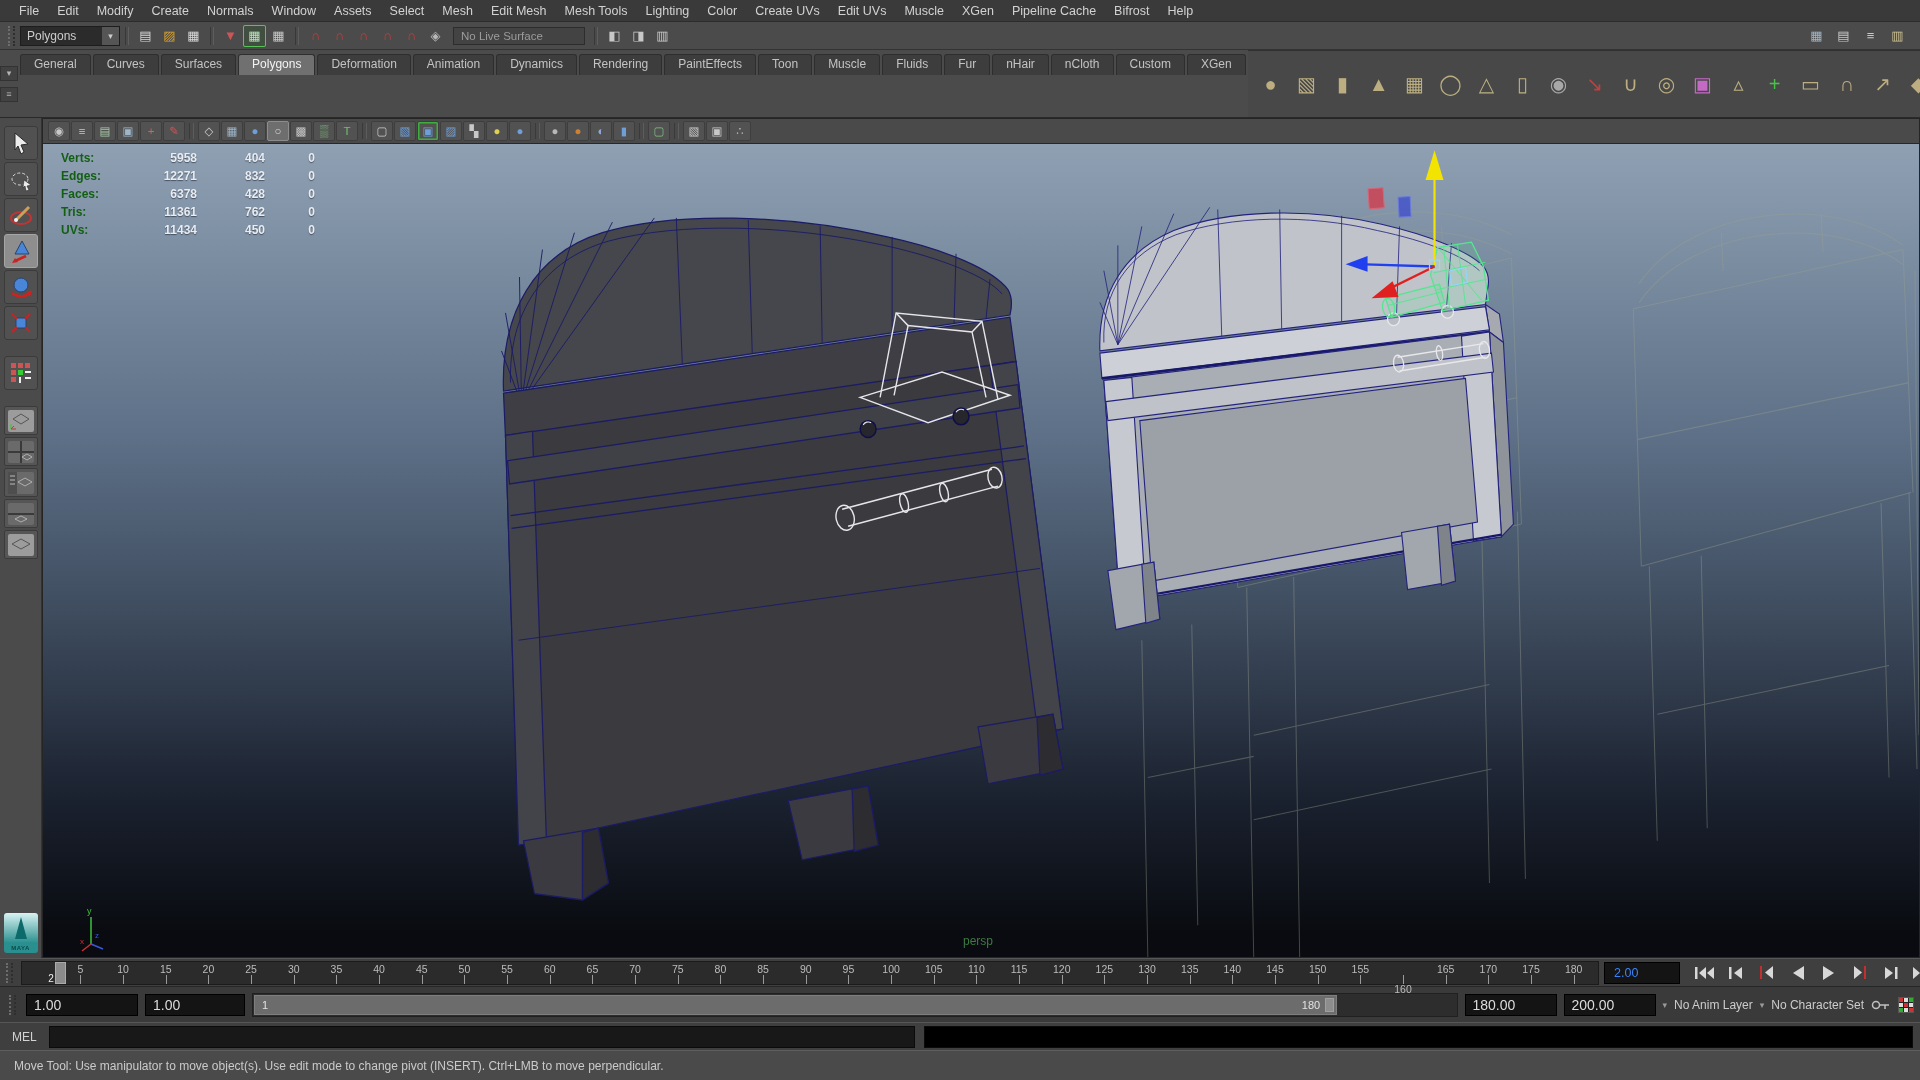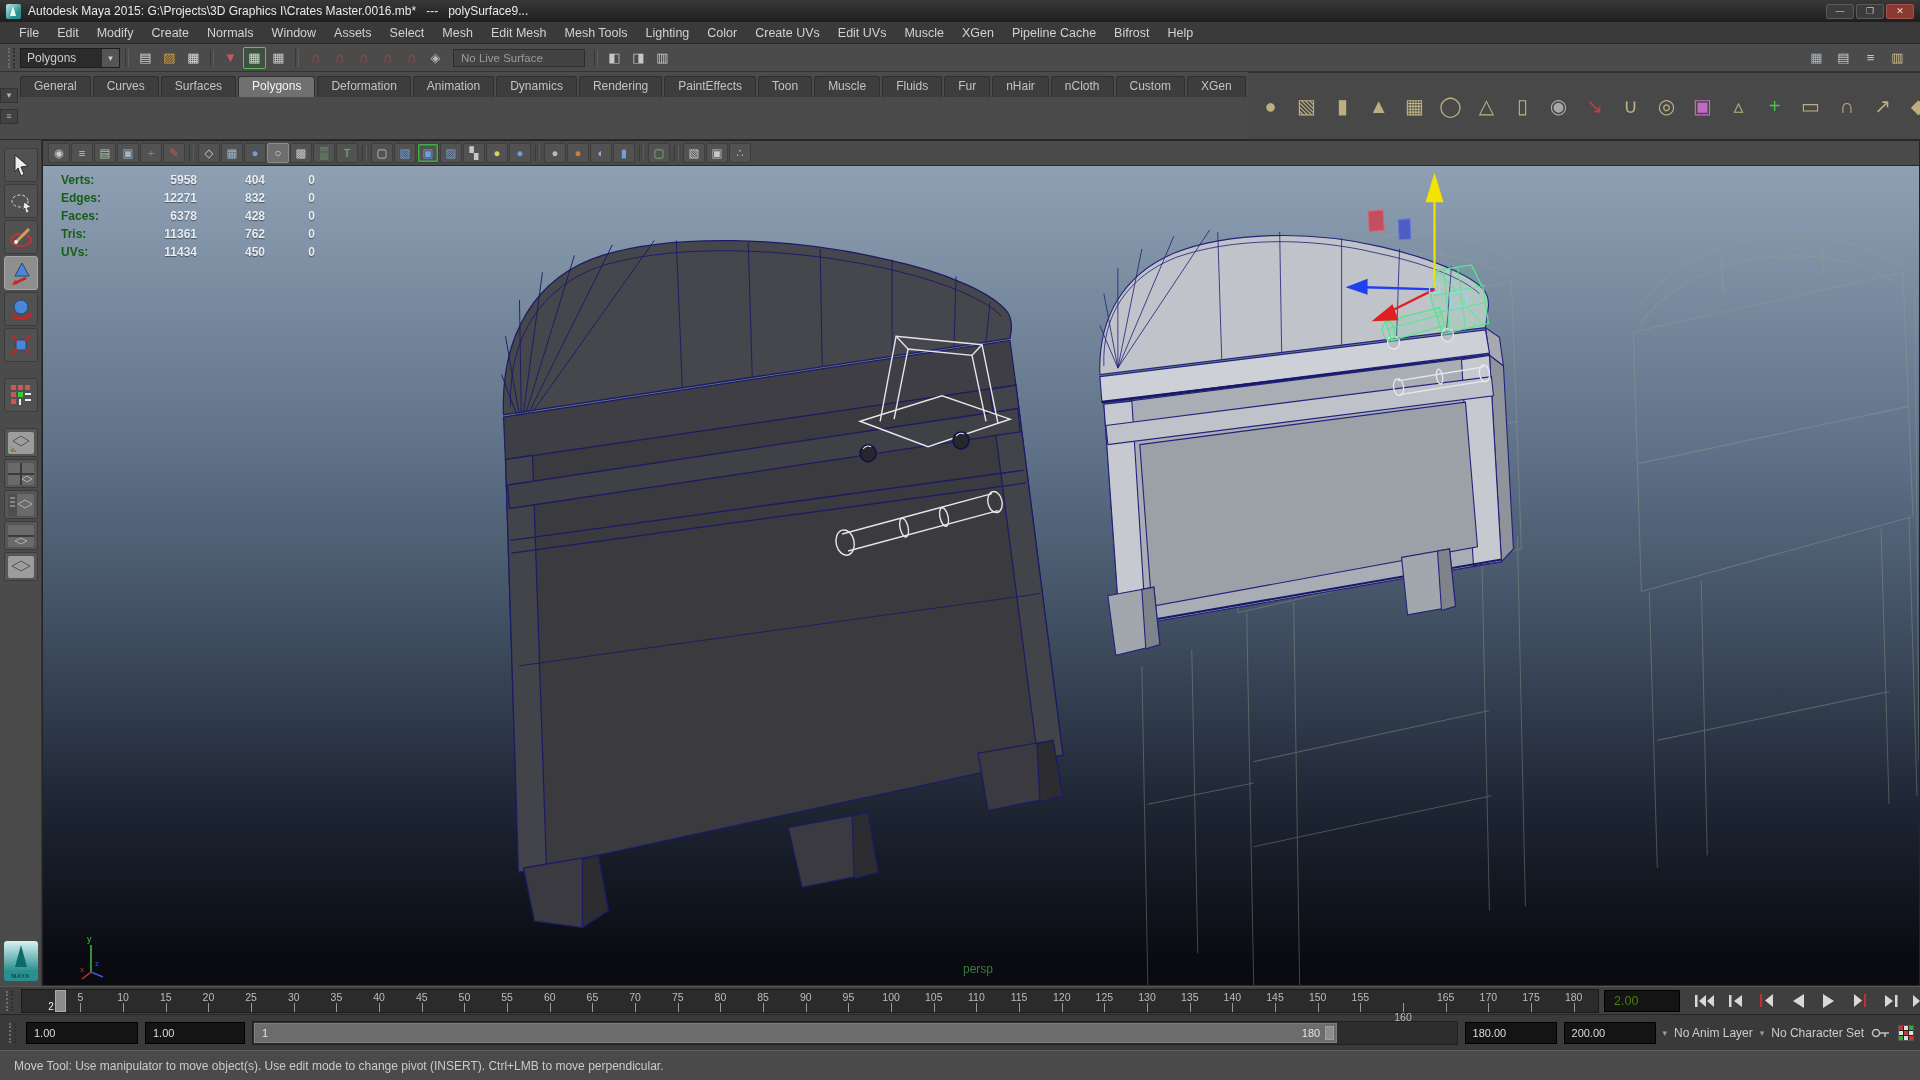--- a/index.html
+++ b/index.html
@@ -73,27 +73,27 @@
   .cam-label { position:absolute; left:920px; bottom:9px; color:#3d7a42; font-size:12px; }
   .gizmo { position:absolute; left:36px; bottom:5px; }
 
   
   .timeslider { height:28px; background:#3f3f3f; border-top:1px solid #575757; display:flex; align-items:center; padding:0 3px; gap:5px; flex:0 0 auto; }
   .ts-ruler { position:relative; width:1578px; height:24px; background:#2b2b2b; border:1px solid #1b1b1b; flex:0 0 auto; }
   .tick { position:absolute; top:1px; transform:translateX(-50%); color:#bcbcbc; font-size:10.5px; }
   .tickline { position:absolute; top:13px; width:1px; height:9px; background:#9a9a9a; }
   .marker { position:absolute; top:0; bottom:0; width:11px; background:#8b8b8b; border:1px solid #aaa; }
   .marker-label { position:absolute; bottom:0; color:#f0f0f0; font-size:10px; transform:translateX(-120%); }
-  .ts-current { width:76px; height:22px; background:#141414; border:1px solid #000; color:#4d7c0f; font-size:12.5px; display:flex; align-items:center; padding-left:9px; flex:0 0 auto; }
+  .ts-current { width:76px; height:22px; background:#141414; border:1px solid #000; color:#3b82f6; font-size:12.5px; display:flex; align-items:center; padding-left:9px; flex:0 0 auto; }
   .ts-playback { display:flex; align-items:center; gap:7px; padding:0 8px; }
   .pb-btn { width:24px; height:18px; display:flex; align-items:center; justify-content:center; }
 
   
   .rangeslider { height:36px; background:#3a3a3a; border-top:1px solid #262626; display:flex; align-items:center; gap:7px; padding:0 6px; flex:0 0 auto; }
-  .rs-field { height:22px; background:#141414; border:1px solid #000; color:#dcdcdc; font-size:11px; display:flex; align-items:center; padding:0 7px; flex:0 0 auto; }
+  .rs-field { height:22px; background:#141414; border:1px solid #000; color:#dcdcdc; font-size:14px; display:flex; align-items:center; padding:0 7px; flex:0 0 auto; }
   .rs-track { position:relative; flex:1; height:24px; background:#2d2d2d; border:1px solid #202020; }
   .rs-bar { position:absolute; left:1px; top:1px; bottom:1px; width:90%; background:#6c6c6c; border:1px solid #7e7e7e; }
   .rs-bar .s { position:absolute; left:7px; top:3px; color:#e2e2e2; font-size:11px; }
   .rs-bar .e { position:absolute; right:16px; top:3px; color:#e2e2e2; font-size:11px; }
   .rs-handle { position:absolute; right:2px; top:2px; bottom:2px; width:9px; background:#8d8d8d; border:1px solid #9f9f9f; }
   .rs-dd { display:flex; align-items:center; gap:7px; color:#cccccc; font-size:12px; flex:0 0 auto; }
   .dd-arr { color:#9a9a9a; font-size:9px; }
   .charset-grid { width:16px; height:16px; display:grid; grid-template-columns:repeat(3,1fr); grid-template-rows:repeat(3,1fr); gap:1px; background:#222; border:1px solid #555; }
 
   
@@ -103,29 +103,20 @@
   .cmd-output { flex:1; height:22px; background:#000; border:1px solid #0b0b0b; margin-right:7px; color:#bbb; font-size:12px; padding:0 5px; }
 
   
   .helpline { height:30px; background:#4a4a4a; border-top:1px solid #5e5e5e; display:flex; align-items:center; padding-left:14px; color:#cacaca; font-size:12px; flex:0 0 auto; }
 </style>
 </head>
 <body>
 
 <div class="app">
 
-  <div class="titlebar">
-    <span class="app-icon"></span>
-    <span class="title-text">Autodesk Maya 2015: G:\Projects\3D Graphics I\Crates Master.0016.mb*   ---   polySurface9...</span>
-    <span class="win-btns">
-      <span class="wb">—</span>
-      <span class="wb">❐</span>
-      <span class="wb close">✕</span>
-    </span>
-  </div>
 
   <div class="menubar" id="menu-bar">
       <span class="menu-item">File</span>
       <span class="menu-item">Edit</span>
       <span class="menu-item">Modify</span>
       <span class="menu-item">Create</span>
       <span class="menu-item">Normals</span>
       <span class="menu-item">Window</span>
       <span class="menu-item">Assets</span>
       <span class="menu-item">Select</span>
@@ -724,17 +715,22 @@
         <span style="background:#3a3;"></span>
       <span style="background:#ddd;"></span>
         <span style="background:#c33;"></span>
         <span style="background:#ddd;"></span>
       <span style="background:#3a3;"></span>
         <span style="background:#ddd;"></span>
         <span style="background:#c33;"></span>
     </div>
   </div>
 
+  <div class="cmdline">
+    <span class="cmd-label">MEL</span>
+    <div class="cmd-input"></div>
+    <div class="cmd-output"></div>
+  </div>
 
   <div class="helpline">
     <span>Move Tool: Use manipulator to move object(s). Use edit mode to change pivot (INSERT).  Ctrl+LMB to move perpendicular.</span>
   </div>
 </div>
 
 </body></html>

